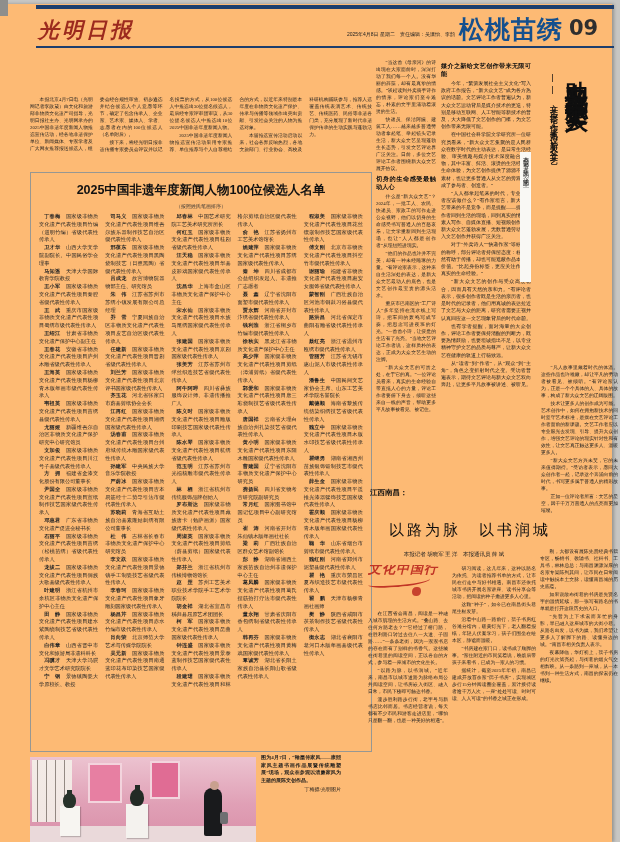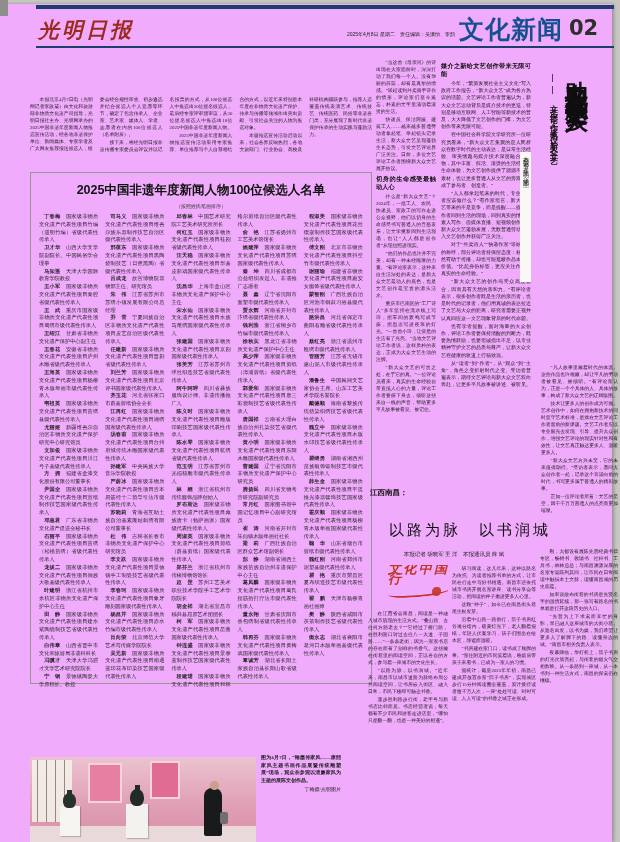--- a/index.html
+++ b/index.html
@@ -1,37 +1,37 @@
 <!DOCTYPE html>
 <html style="--masthead-red: #9c2a1e; --section-blue: #15508e; --rule-blue: #1d3e6d; --campaign-red: #c13526;"><head>
 <meta charset="utf-8">
 <style>
   * { margin:0; padding:0; box-sizing:border-box; }
   html,body { width:620px; height:842px; overflow:hidden; }
   body { background:#c7c6c3; font-family:"Liberation Serif","DejaVu Serif",serif; color:#1d1d1d; position:relative; }
-  .page { position:absolute; left:0; top:4px; width:612px; height:838px; background:#f0abfc; box-shadow:2px 0 3px rgba(0,0,0,.25); }
+  .page { position:absolute; left:0; top:4px; width:612px; height:838px; background:#fdba74; box-shadow:2px 0 3px rgba(0,0,0,.25); }
   .page > * { position:absolute; }
   .hei { font-family:"Liberation Sans","DejaVu Sans",sans-serif; }
 
   .corner-mark { left:0; top:-4px; width:8px; height:16px; background:#8e8e8c; }
   .topbar { left:36px; top:1px; width:578px; height:4px; background:var(--rule-blue,#1d3e6d); }
   .masthead-logo { left:38px; top:12px; font-size:21px; font-weight:bold; font-style:italic; color:var(--masthead-red,#9c2a1e); letter-spacing:3px; }
   .dateline { left:285px; top:27px; width:170px; font-size:5px; color:#222; text-align:right; font-family:"Liberation Sans",sans-serif; }
   .section-title { left:459px; top:9px; font-size:25px; font-weight:bold; color:var(--section-blue,#15508e); letter-spacing:1px; }
   .page-num { left:569px; top:12px; font-size:21px; font-weight:bold; color:#2e2e2e; font-family:"DejaVu Sans",sans-serif; }
   .mast-rule { left:36px; top:42px; width:578px; height:2px; background:var(--rule-blue,#1d3e6d); }
 
   .btxt { font-size:4.8px; line-height:7px; text-align:justify; color:#222; overflow:hidden; }
   .btxt p { text-indent:2em; margin:0 0 1px 0; }
   .subhead { font-size:6.2px; line-height:8px; font-weight:bold; margin:3px 0 2px 0; text-indent:0; color:#111; }
 
   .lead-h { left:28px; top:57px; width:346px; text-align:center; font-size:16px; font-weight:bold; letter-spacing:.5px; color:#111; }
   .lead-body { left:30px; top:92px; width:342px; height:74px; column-count:5; column-gap:7px; }
 
-  .cand-box { left:30px; top:168px; width:342px; height:512px; border:1px solid #979792; padding:5px 8px; }
+  .cand-box { left:30px; top:168px; width:342px; height:580px; border:1px solid #979792; padding:5px 8px; }
   .cand-title { text-align:center; font-size:12.5px; font-weight:bold; margin-top:4px; color:#111; }
   .cand-sub { text-align:center; font-size:5px; margin:4px 0 4px 0; color:#333; }
   .names { height:528px; column-count:5; column-gap:7px; font-size:5.2px; line-height:7.8px; text-align:justify; overflow:hidden; color:#262626; }
   .names .entry { text-indent:1em; margin:0; }
   .names .entry b { font-weight:bold; }
 
   .photo { left:30px; top:753px; width:226px; height:85px; overflow:hidden; background:linear-gradient(180deg,#ecc3d0 0%,#e0a0b6 55%,#d98fa8 100%); }
   .photo > div { position:absolute; }
   .ph-scroll { left:2px; top:3px; width:40px; height:62px; background:repeating-linear-gradient(90deg,#f4f0e9 0 5px,#8a857c 5px 6px,#f4f0e9 6px 9px); opacity:.9; }
   .ph-art1 { left:58px; top:6px; width:34px; height:40px; background:#e77fa2; border:2px solid #f3d4dd; }
@@ -57,35 +57,35 @@
   .v-title { left:562px; top:58px; height:296px; writing-mode:vertical-rl; font-size:23px; font-weight:bold; letter-spacing:3px; color:#0f0f0f; }
   .fcolC { left:541px; top:360px; width:77px; height:180px; }
 
   .nc-kicker { left:370px; top:484px; font-size:7.5px; font-weight:bold; color:#111; }
   .nc-h { left:384px; top:517px; width:172px; text-align:center; font-size:15px; font-weight:normal; letter-spacing:3px; color:#0f0f0f; }
   .nc-byline { left:368px; top:547px; width:172px; text-align:center; font-size:5.5px; color:#222; }
   .nc1 { left:368px; top:561px; width:80px; height:257px; }
   .nc2 { left:452px; top:561px; width:84px; height:257px; }
   .nc3 { left:540px; top:544px; width:78px; height:274px; }
 
-  .cn-logo { height:42px; margin-bottom:3px; position:relative;margin-left:20px; }
+  .cn-logo { height:42px; margin-bottom:3px; position:relative; }
   .cn-logo .cn-text { font-size:13px; font-weight:bold; font-style:italic; color:var(--campaign-red,#c13526); letter-spacing:1px; }
   .cn-logo .cn-swoosh { display:block; width:62px; height:10px; border-bottom:2px solid var(--campaign-red,#c13526); border-radius:0 0 60% 40%; transform:rotate(-4deg); margin-top:2px; }
   .cn-logo .cn-seal { position:absolute; left:44px; top:22px; width:9px; height:9px; background:var(--campaign-red,#c13526); border-radius:50% 40% 50% 45%; opacity:.9; }
 </style>
 </head>
 <body>
 
 <div class="page">
   <div class="corner-mark"></div>
   <div class="topbar"></div>
   <div class="masthead-logo">光明日报</div>
   <div class="dateline">2025年4月8日 星期二　责任编辑：吴潇怡、李韵</div>
-  <div class="section-title hei">文化新闻</div>
-  <div class="page-num">02</div>
+  <div class="section-title hei">松桃苗绣</div>
+  <div class="page-num">09</div>
   <div class="mast-rule"></div>
 
   <div class="lead-body btxt">
       <p>本报北京4月7日电（光明网记者李政葳）由文化和旅游部非物质文化遗产司指导，光明日报社主办、光明网承办的2025中国非遗年度新闻人物推选宣传活动，经各地非遗保护单位、新闻媒体、专家学者及广大网友推荐报送候选人，组委会经合规性审查、初步遴选并结合候选人个人意愿等环节，确定了包含传承人、企业家、艺术家、媒体人、学者、志愿者在内的100位候选人（名单附后）。</p>
       <p>接下来，将经光明日报非遗传播专家委员会评议并以记名投票的方式，从100位候选人中推选出30位提名候选人，最后经专家评审团审议，从30位提名候选人中推选出10位2025中国非遗年度新闻人物。</p>
       <p>2025中国非遗年度新闻人物推选宣传活动采用专家推荐、单位推荐与个人自荐相结合的方式，以近年来特别是本年度在非物质文化遗产保护、传承与传播等领域作出突出贡献、引发社会关注的人物为推选对象。</p>
       <p>本届推选宣传活动启动以来，社会各界反响热烈，各地文旅部门、行业协会、高校及科研机构踊跃参与，推荐人选覆盖传统表演艺术、传统技艺、传统医药、民俗等非遗各门类，充分展现了新时代非遗保护传承的生动实践与蓬勃活力。</p>
     </div>
 
   <section class="cand-box">

